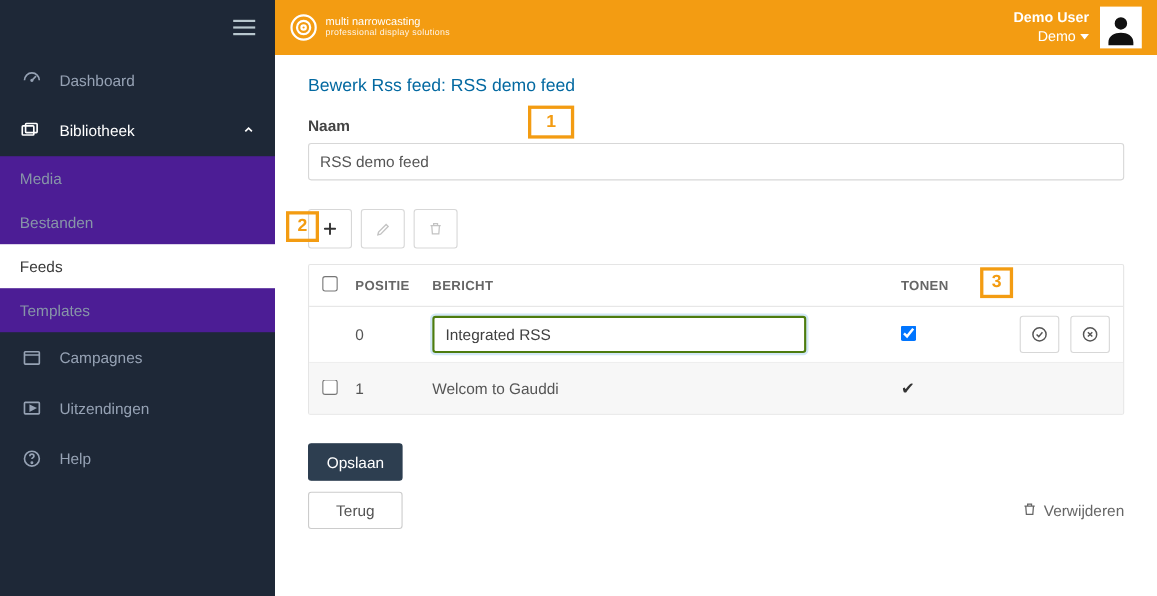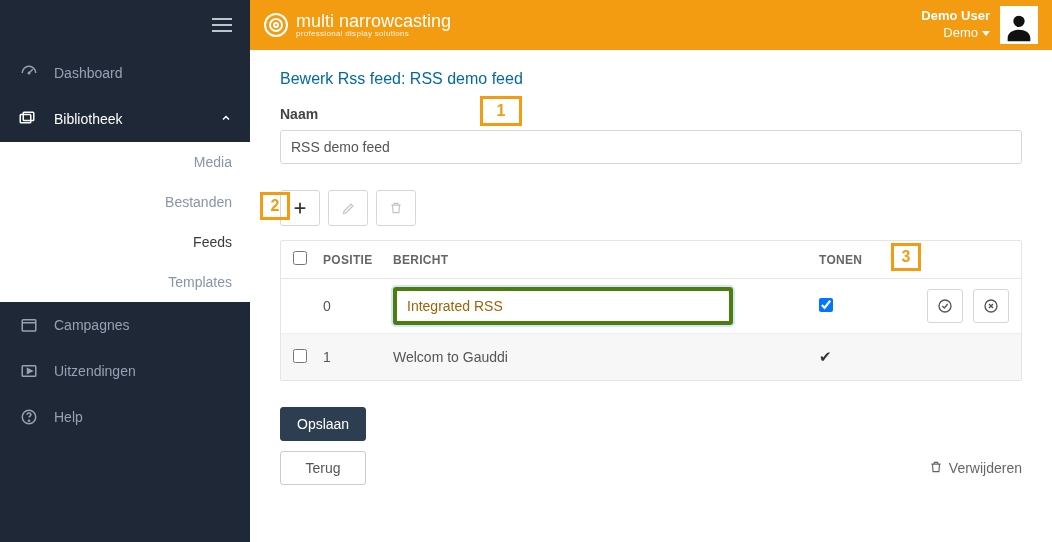--- a/index.html
+++ b/index.html
@@ -1,43 +1,43 @@
 <!DOCTYPE html>
 <html><head>
 <meta charset="utf-8">
 <style>
   * { box-sizing: border-box; margin: 0; padding: 0; }
   body { font-family: -apple-system, BlinkMacSystemFont, "Segoe UI", Arial, sans-serif; font-size: 14px; color: #333; background: #fff; width: 1052px; height: 542px; overflow: hidden; }
   .app { display: flex; width: 100%; height: 100%; }
   
   
-  .sidebar { width: 250px; background: #1e2837; color: #b8c7ce; display: flex; flex-direction: column; flex-shrink: 0; text-align: right; }
+  .sidebar { width: 250px; background: #1e2837; color: #b8c7ce; display: flex; flex-direction: column; flex-shrink: 0; }
   .sidebar-top { height: 50px; display: flex; align-items: center; justify-content: flex-end; padding: 0 18px; }
   .hamburger { width: 20px; height: 14px; display: flex; flex-direction: column; justify-content: space-between; cursor: pointer; }
   .hamburger span { display: block; height: 2px; background: #b8c7ce; }
   .nav { flex: 1; }
   .nav-item { display: flex; align-items: center; padding: 14px 18px; color: #96a2b4; cursor: pointer; font-size: 14px; }
   .nav-item .ico { width: 22px; margin-right: 14px; display: inline-flex; align-items: center; justify-content: center; }
   .nav-group-head { display: flex; align-items: center; padding: 14px 18px; color: #fff; cursor: pointer; font-size: 14px; justify-content: space-between; }
   .nav-group-head .left { display: flex; align-items: center; }
   .nav-group-head .ico { width: 22px; margin-right: 14px; display: inline-flex; }
-  .nav-sub { background: #ffffff; padding-left: 44px; }
+  .nav-sub { background: #4c1d95; }
   .nav-sub .nav-subitem { padding: 12px 18px; color: #8795a8; cursor: pointer; font-size: 14px; }
   .nav-sub .nav-subitem.active { background: #fff; color: #3a3a3a; margin-right: 0; }
   
   
   .main-col { flex: 1; display: flex; flex-direction: column; min-width: 0; }
   .topbar { height: 50px; background: #f39c12; display: flex; align-items: center; justify-content: space-between; padding: 0 14px 0 14px; color: #fff; }
   .brand { display: flex; align-items: center; gap: 8px; }
   .brand-circle { width: 24px; height: 24px; border: 2px solid #fff; border-radius: 50%; position: relative; }
   .brand-circle::before, .brand-circle::after { content:""; position:absolute; border:2px solid #fff; border-radius:50%; }
   .brand-circle::before { inset: 3px; }
   .brand-circle::after { inset: 7px; }
   .brand-text { line-height: 1; }
-  .brand-text .l1 { font-size: 18px; font-weight: 300; text-align: center; }
+  .brand-text .l1 { font-size: 10px; font-weight: 300; }
   .brand-text .l1 b { font-weight: 500; }
   .brand-text .l2 { font-size: 8px; opacity: .9; letter-spacing: .3px; }
   .user-block { display: flex; align-items: center; gap: 10px; }
   .user-text { text-align: right; line-height: 1.3; font-size: 13px; }
   .user-text .u1 { font-weight: 600; }
   .caret { display:inline-block; margin-left:4px; width:0; height:0; border-left:4px solid transparent; border-right:4px solid transparent; border-top:5px solid #fff; vertical-align: middle;}
   .avatar { width: 38px; height: 38px; background:#fff; display:flex; align-items:flex-end; justify-content:center; overflow:hidden; }
   .avatar svg { width: 34px; height: 34px; }
   
   
@@ -54,21 +54,21 @@
   .table { margin-top: 14px; border: 1px solid #e5e5e5; border-radius: 2px; }
   .thead { display:flex; align-items:center; padding: 10px 12px; border-bottom: 1px solid #e5e5e5; font-size: 12px; color:#666; font-weight:600; letter-spacing: .3px; }
   .col-cb { width: 30px; }
   .col-pos { width: 70px; }
   .col-msg { flex: 1; }
   .col-show { width: 70px; }
   .col-act { width: 120px; text-align:right; }
   .trow { display:flex; align-items:center; padding: 8px 12px; border-bottom: 1px solid #eee; font-size: 14px; color:#555; min-height: 46px;}
   .trow:last-child { border-bottom: none; }
   .trow.alt { background: #f7f7f7; }
-  .msg-input { width: 340px; padding: 7px 10px; border: 4px solid #4d7c0f; border-radius: 3px; font-size: 14px; color:#a16207; outline: 2px solid rgba(74,163,223,.25); }
+  .msg-input { width: 340px; padding: 7px 10px; border: 2px solid #4d7c0f; border-radius: 3px; font-size: 14px; color:#404040; outline: 2px solid rgba(74,163,223,.25); }
   .row-btn { width: 36px; height: 34px; border:1px solid #d7d7d7; background:#fff; border-radius:3px; display:inline-flex; align-items:center; justify-content:center; cursor:pointer; margin-left:6px; }
   input[type=checkbox] { width:14px; height:14px; }
   .check-icon { font-size: 15px; color:#333; }
   
   .footer-row { margin-top: 26px; display:flex; align-items:center; justify-content: space-between; }
   .footer-left { display:flex; gap: 10px; flex-direction: column; }
   .btn { padding: 8px 16px; border-radius: 3px; font-size: 14px; cursor:pointer; border:1px solid transparent; }
   .btn-primary { background:#2d3e50; color:#fff; border-color:#2d3e50; }
   .btn-default { background:#fff; color:#555; border-color:#ccc; }
   .btn-link { color:#666; display:flex; align-items:center; gap:6px; cursor:pointer;margin-top:44px; }

